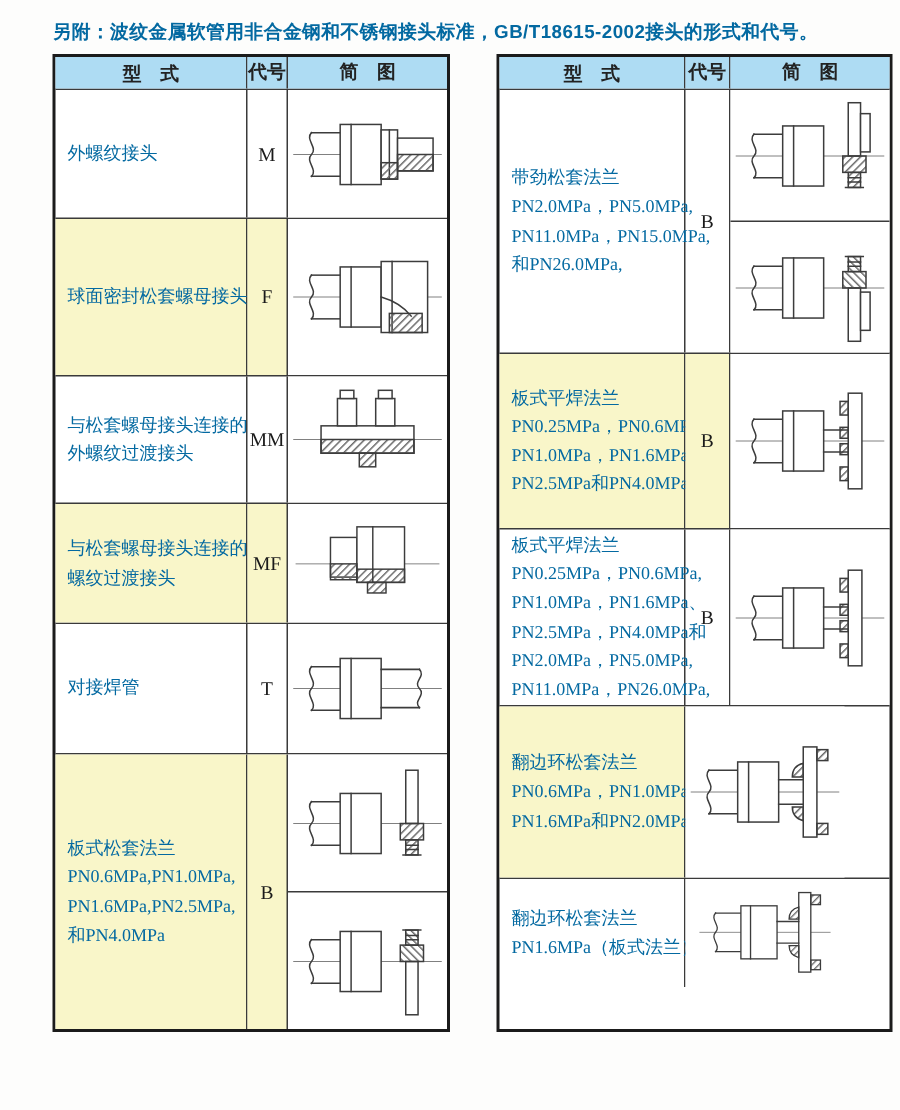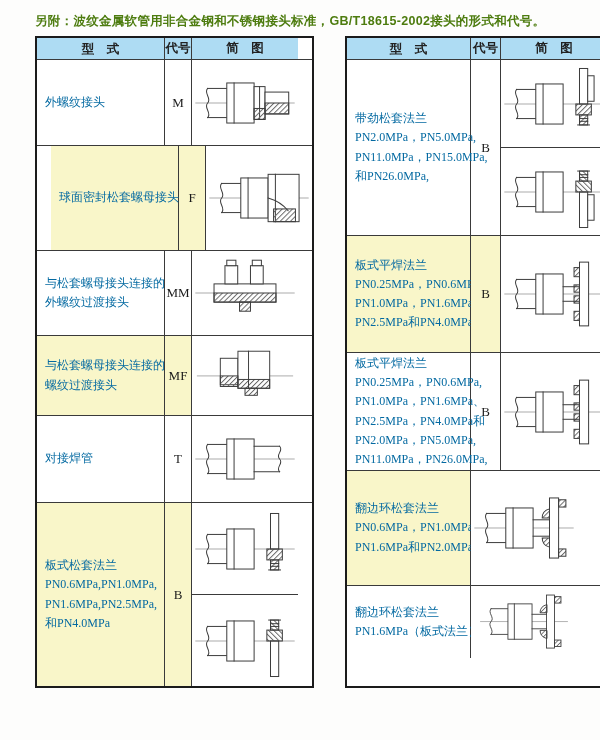--- a/index.html
+++ b/index.html
@@ -1,18 +1,18 @@
 <!DOCTYPE html>
 <html><head>
 <meta charset="utf-8">
 <style>
   html,body{margin:0;padding:0;background:#e8e8e8;}
   .page{width:600px;height:740px;background:#fdfdfc;position:relative;overflow:hidden;
         font-family:"Liberation Sans",sans-serif;}
-  .title{position:absolute;left:35px;top:13px;font-size:12.5px;font-weight:bold;color:#4d7c0f;
+  .title{position:absolute;left:35px;top:13px;font-size:12.5px;font-weight:bold;color:#0369a1;
          letter-spacing:0.3px;white-space:nowrap;}
   .tables{position:absolute;left:35px;top:36px;display:flex;gap:28px;}
   .half{border:2px solid #1b1b1b;background:#ffffff;}
   .half + .half{margin-left:3px;}
   .row{display:flex;border-bottom:1px solid #3a3a3a;box-sizing:border-box;}
   .row:last-child{border-bottom:none;}
   .cell{box-sizing:border-box;}
   .type{width:128px;border-right:1px solid #3a3a3a;display:flex;flex-direction:column;
         justify-content:center;padding:4px 2px 4px 8px;font-size:12px;line-height:1.6;
         color:#0369a1;font-family:"Liberation Serif",serif;}
@@ -66,21 +66,21 @@
                   <rect x="66" y="25" width="12" height="36" fill="#fff"></rect>
                   <line x1="72" y1="25" x2="72" y2="61"></line>
                   <rect x="78" y="31" width="26" height="24" fill="#fff"></rect>
                   <rect x="78" y="43" width="26" height="12" fill="url(#h1)"></rect>
                   <rect x="66" y="49" width="12" height="12" fill="url(#h1)"></rect>
                 </g>
               </svg>
             </div>
           </div>
         </div>
-        <div class="row" style="height: 105px; padding-left: 14px;">
+        <div class="row" style="height: 105px;">
           <div class="cell type" style="background: rgb(249, 246, 201);">
             <div class="type-line">球面密封松套螺母接头</div>
           </div>
           <div class="cell code" style="background: rgb(249, 246, 201);">F</div>
           <div class="cell sketch">
             <div class="sub">
               <svg viewBox="0 0 112 86" width="102" height="80" preserveAspectRatio="xMidYMid meet">
                 <defs>
                   <pattern id="h2" width="4" height="4" patternUnits="userSpaceOnUse" patternTransform="rotate(45)">
                     <line x1="0" y1="0" x2="0" y2="4" stroke="#6a6a6a" stroke-width="2.2"></line>

